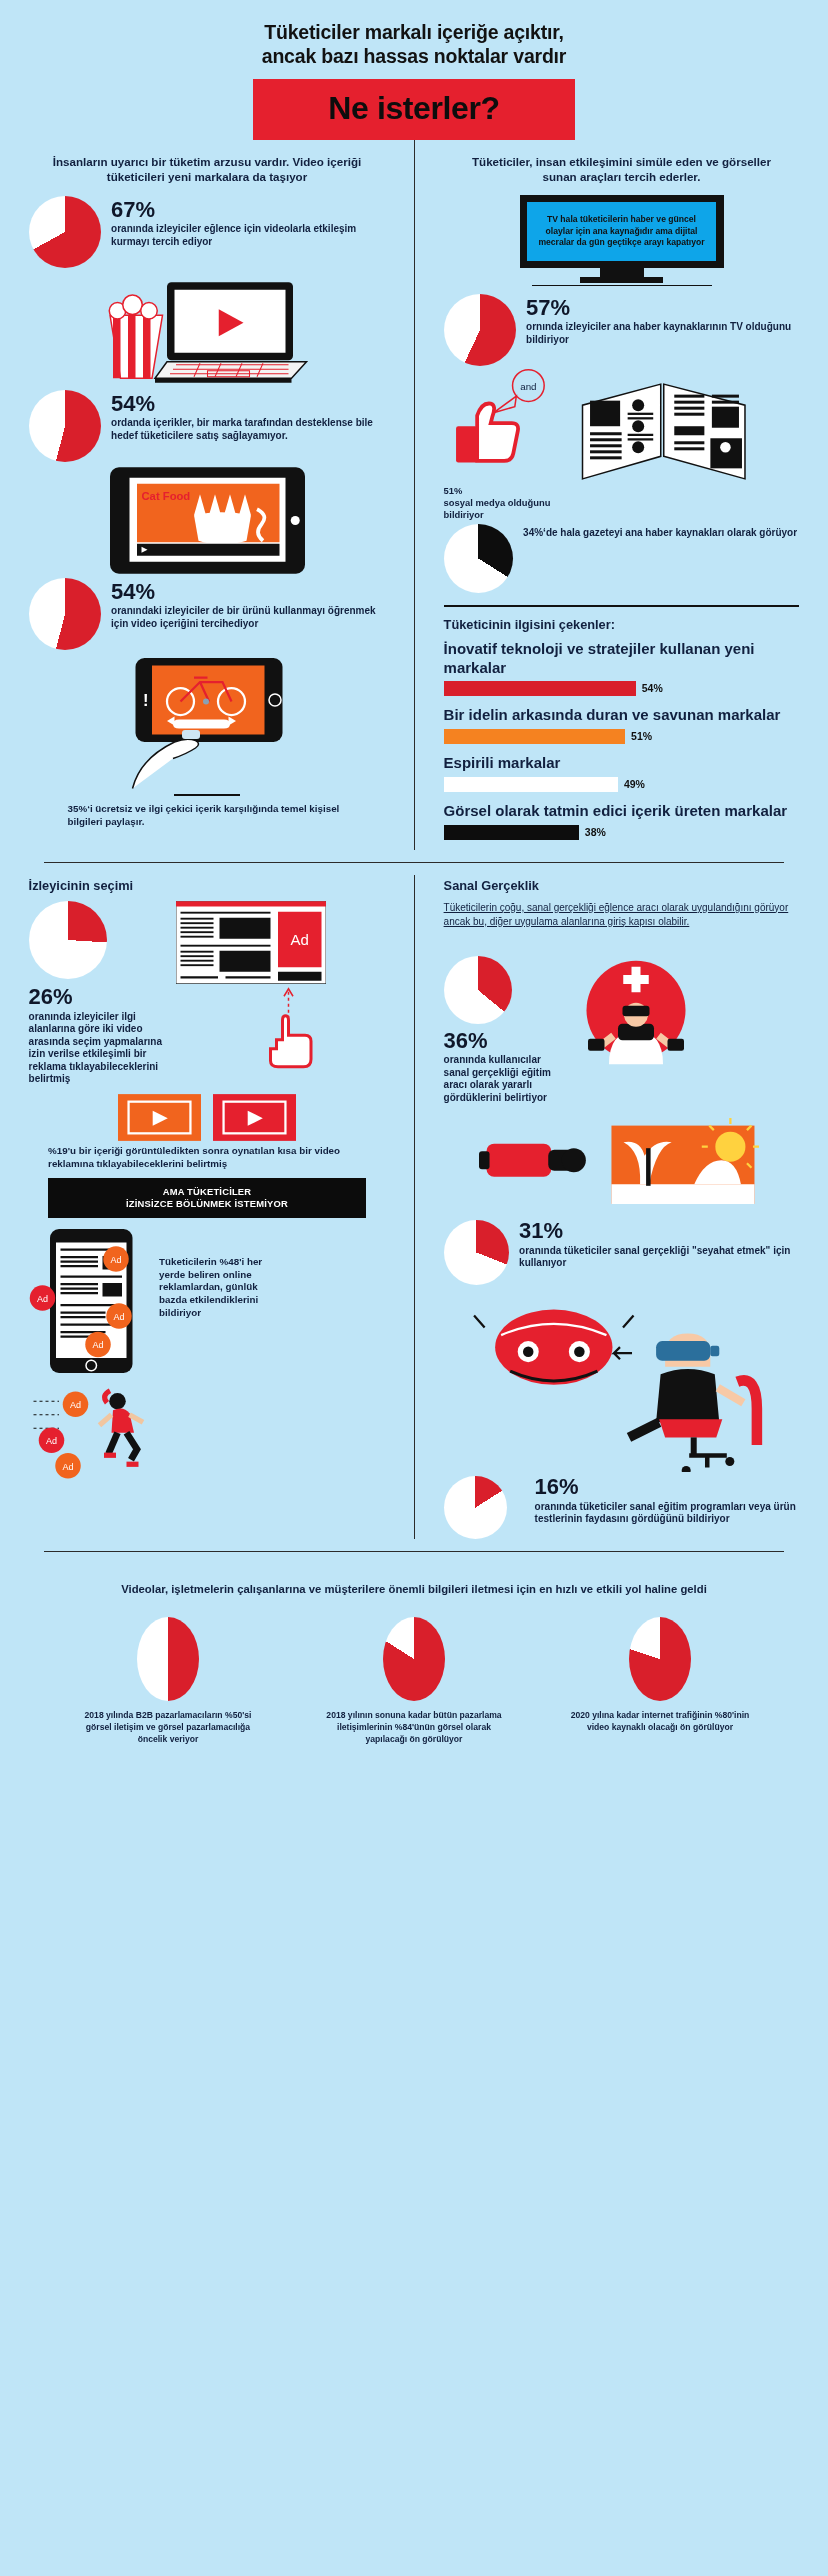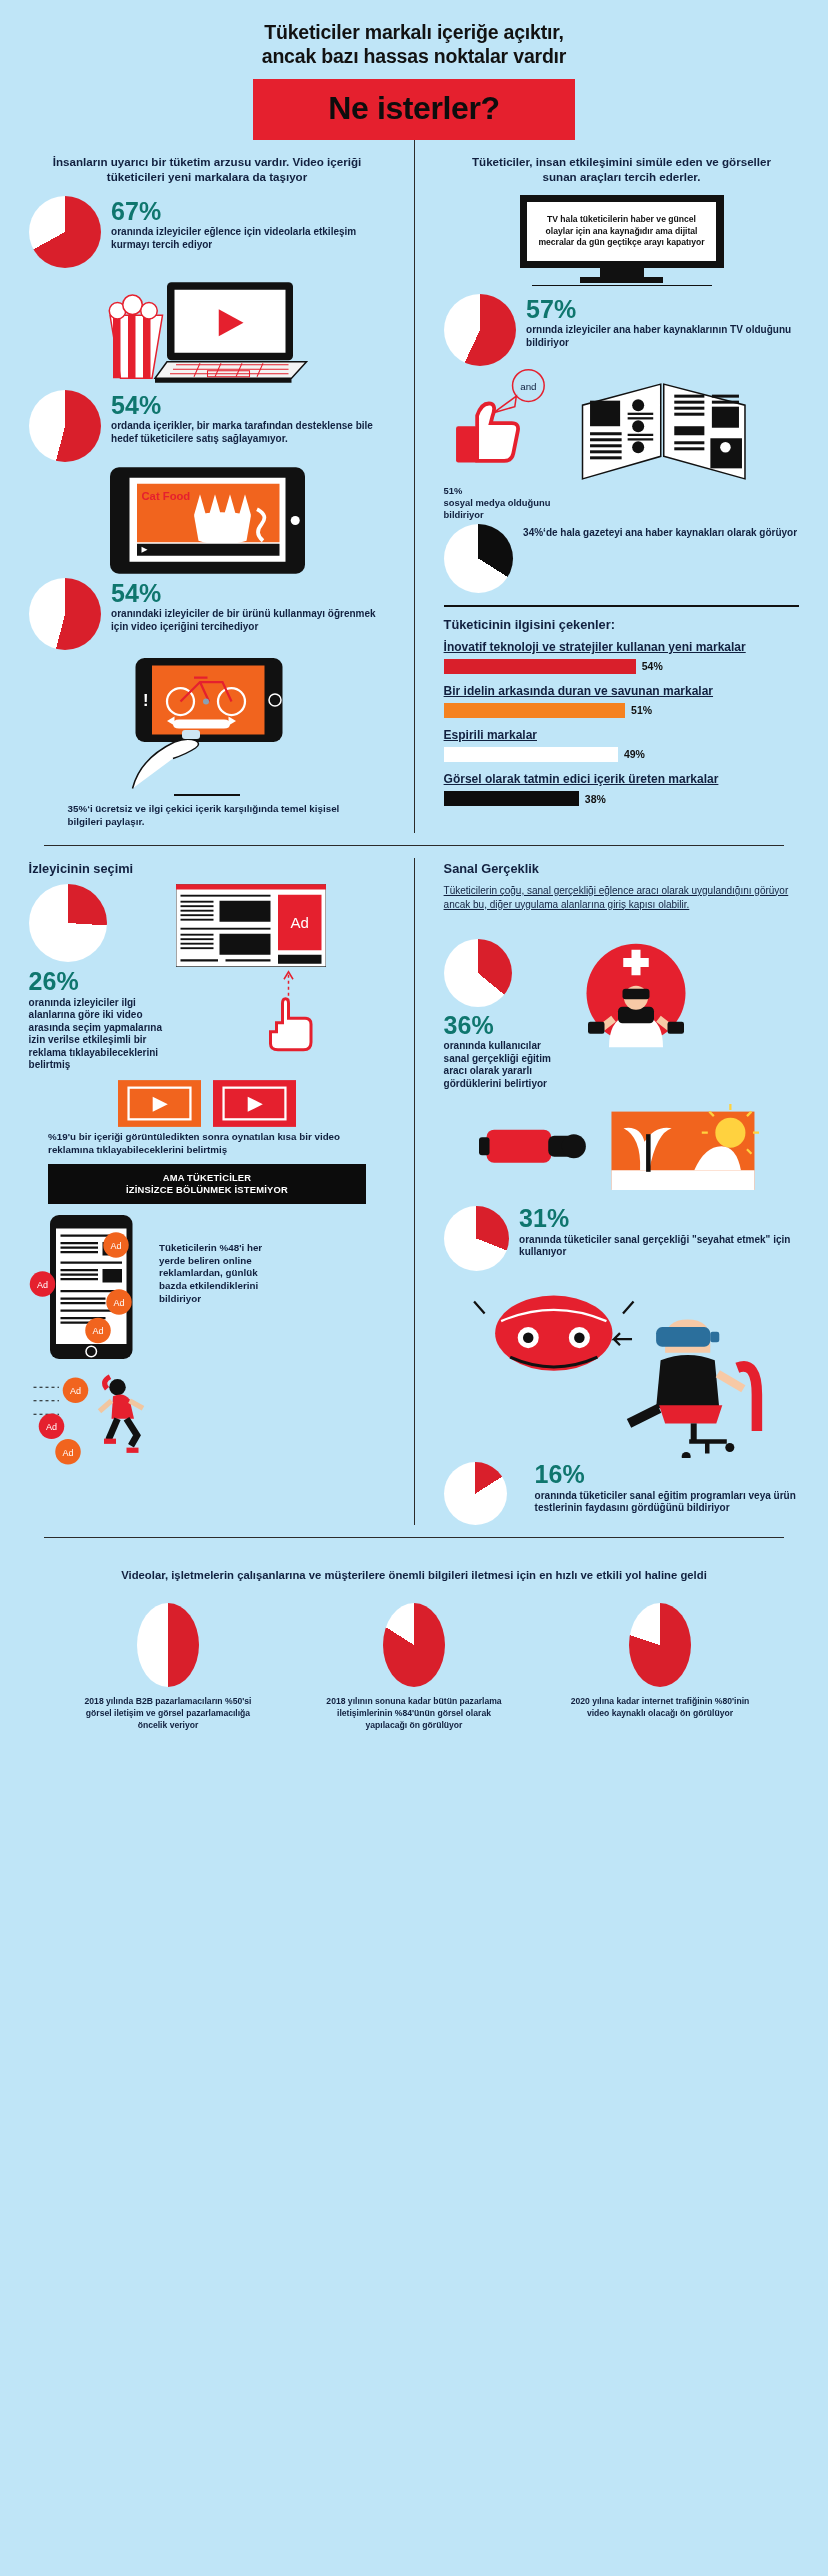--- a/index.html
+++ b/index.html
@@ -36,49 +36,49 @@
     padding:13.5px 19.5px 7.5px; color:#11203f;
   }
   .colhead {
     font-size:12.8px; font-weight:bold; color:#11203f; margin:3px 0 7.5px;
   }
 
   
   .stat { display:flex; align-items:flex-start; gap:10.5px; margin:4.5px 0 3px; }
   .stat .txtwrap { padding-top:3px; }
   .bignum {
-    font-size:25px; font-weight:bold; color:#0f766e; line-height:1;
+    font-size:22px; font-weight:bold; color:#0f172a; line-height:1;
     margin-bottom:2.3px;
   }
   .statdesc { font-size:10px; font-weight:bold; line-height:1.26; color:#11203f; }
   .note { font-size:9.8px; font-weight:bold; line-height:1.3; color:#11203f; }
 
   
   .pie { border-radius:50%; flex:0 0 auto; }
 
   
   .illu { display:flex; justify-content:center; margin:4.5px 0; }
   .illu svg { display:block; }
 
   
   .tvwrap { display:flex; flex-direction:column; align-items:center; margin-top:3px; }
   .tvbody { width:204px; background:#111; padding:7.5px; }
   .tvscreen {
-    background:#ffffff; padding:12px 7.5px; text-align:center;
+    background:#0ea5e9; padding:12px 7.5px; text-align:center;
     font-size:8.6px; font-weight:bold; line-height:1.34; color:#111;
   }
   .tvstand { width:44px; height:9px; background:#111; }
   .tvfoot { width:83px; height:5.3px; background:#111; }
   .tvline { width:180px; height:1.5px; background:#111; margin-top:2.3px; }
 
   
   .barblock { margin-top:10.5px; }
   .bartitle { font-size:12.8px; font-weight:bold; margin-bottom:7.5px; }
   .baritem { margin-bottom:10.5px; }
-  .barlabel { font-size:12px; font-weight:bold; line-height:1.24; margin-bottom:3.8px;text-decoration:underline; }
+  .barlabel { font-size:15px; font-weight:bold; line-height:1.24; margin-bottom:3.8px; }
   .barrow { display:flex; align-items:center; gap:6px; }
   .bar { height:15px; }
   .barval { font-size:10.5px; font-weight:bold; color:#111; }
 
   
   .banner {
     background:#0c0c0c; color:#fff; text-align:center; font-weight:bold;
     font-size:9.4px; line-height:1.35; padding:7.5px 6px; margin:7.5px 19.5px;
     letter-spacing:0.2px;
   }

